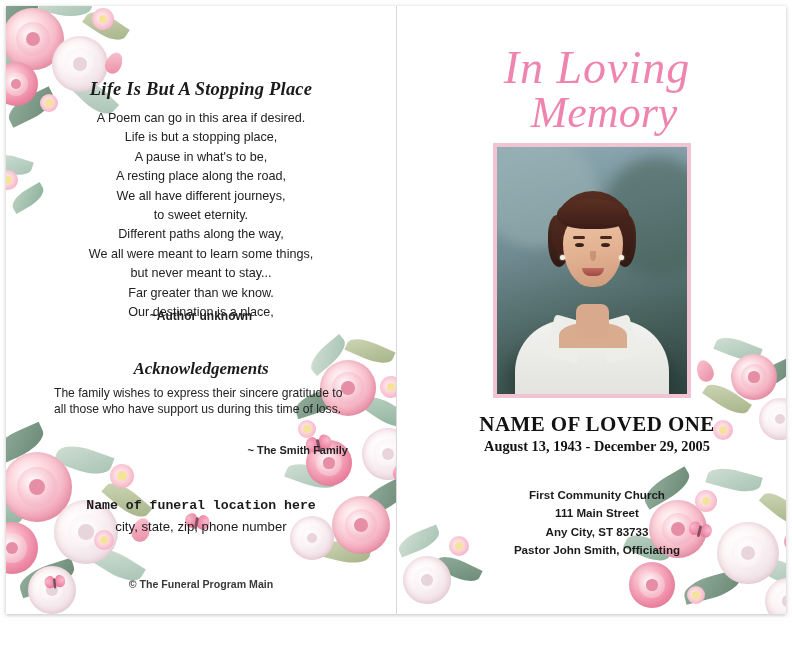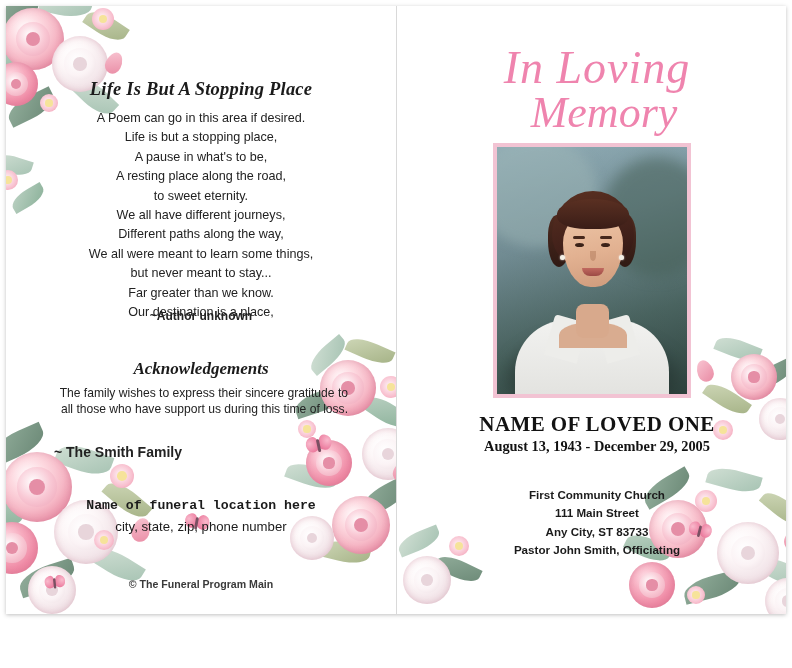--- a/index.html
+++ b/index.html
@@ -180,34 +180,34 @@
     font-family: "Liberation Serif", serif;
     font-weight: bold;
     font-style: italic;
     font-size: 17px;
     color: #1b1b1b;
   }
   .ack-body {
     position: absolute;
     left: 48px; top: 379px;
     width: 294px;
-    text-align: right;
+    text-align: left;
     font-family: "Liberation Sans", sans-serif;
     font-size: 12.1px;
     line-height: 16.4px;
     color: #222222;
   }
   .ack-family {
     position: absolute;
     left: 48px; top: 438px;
     width: 294px;
-    text-align: left;
-    font-family: "Liberation Sans", sans-serif;
-    font-weight: bold;
-    font-size: 14px;
+    text-align: right;
+    font-family: "Liberation Sans", sans-serif;
+    font-weight: bold;
+    font-size: 11px;
     color: #222222;
   }
 
   .location {
     position: absolute;
     left: 48px; top: 489px;
     width: 294px;
     text-align: center;
     font-family: "Liberation Sans", sans-serif;
     font-size: 13.2px;
@@ -493,22 +493,22 @@
           <div class="b"></div>
       </div>
 
       <div class="poem-title">Life Is But A Stopping Place</div>
 
       <div class="poem-body">
         <div>A Poem can go in this area if desired.</div>
         <div>Life is but a stopping place,</div>
         <div>A pause in what's to be,</div>
         <div>A resting place along the road,</div>
+        <div>We all have different journeys,</div>
         <div>to sweet eternity.</div>
-        <div>We all have different journeys,</div>
         <div>Different paths along the way,</div>
         <div>We all were meant to learn some things,</div>
         <div>but never meant to stay...</div>
         <div>Far greater than we know.</div>
         <div>Our destination is a place,</div>
       </div>
 
       <div class="poem-author">~Author unknown</div>
 
       <div class="ack-title">Acknowledgements</div>

